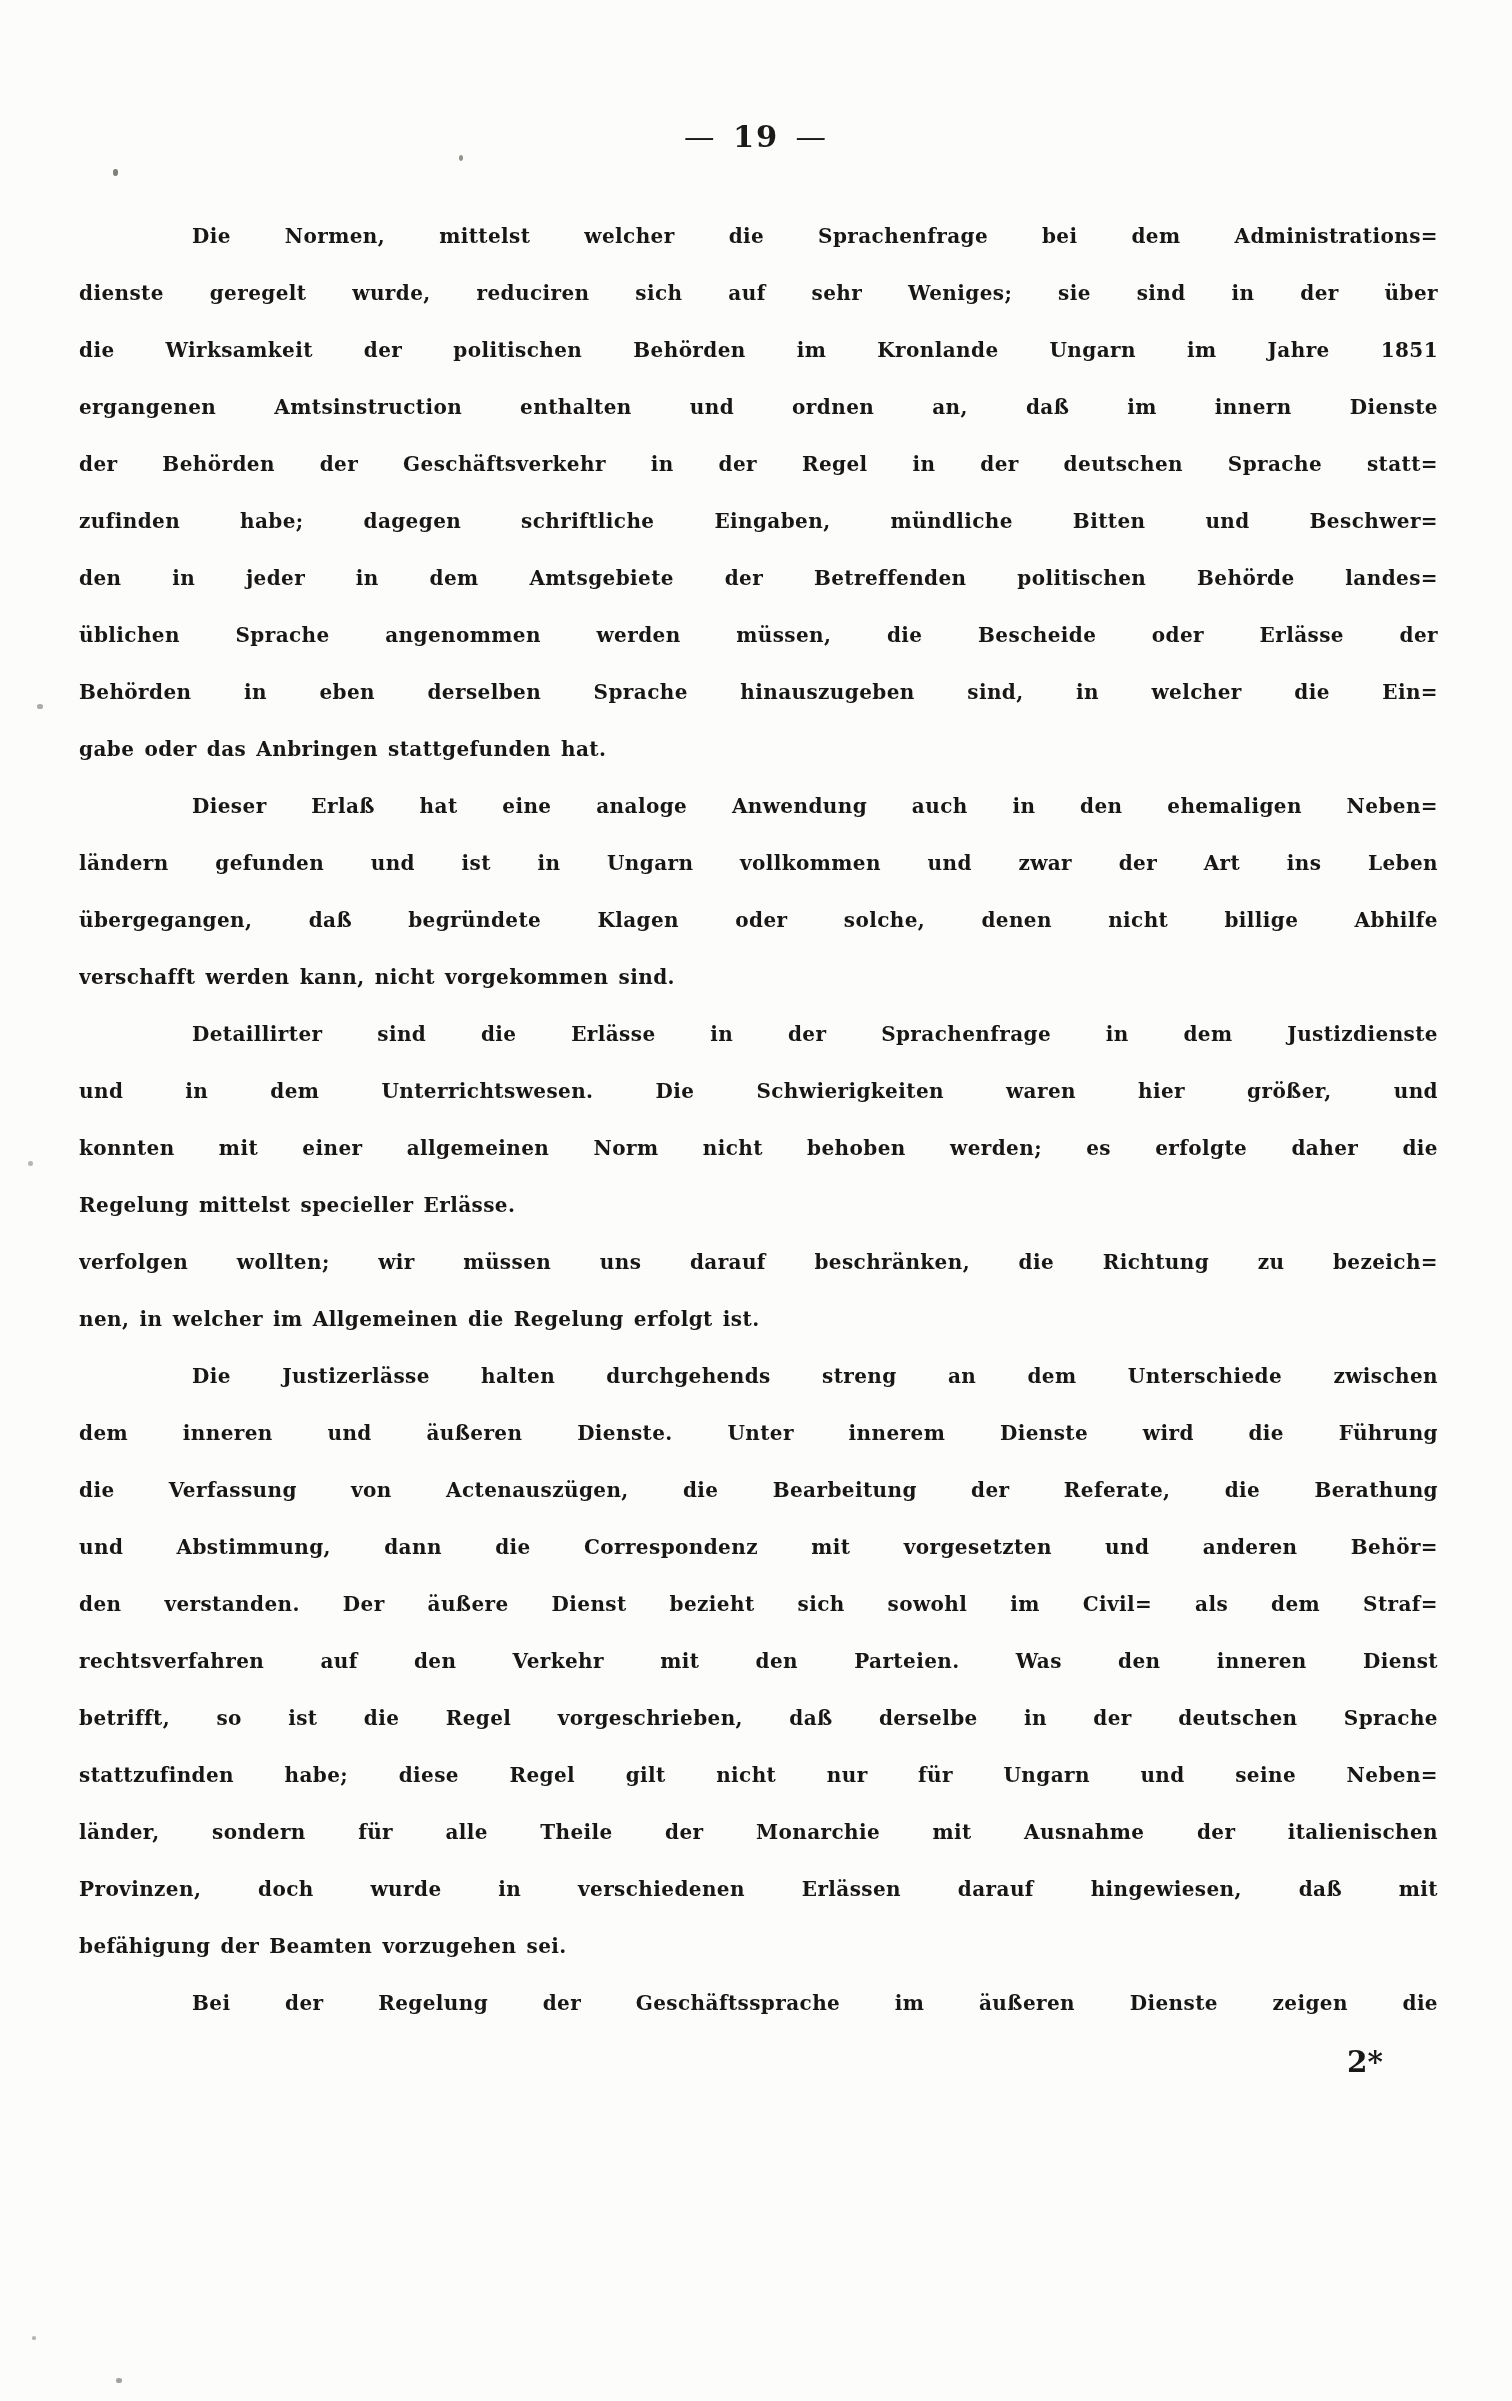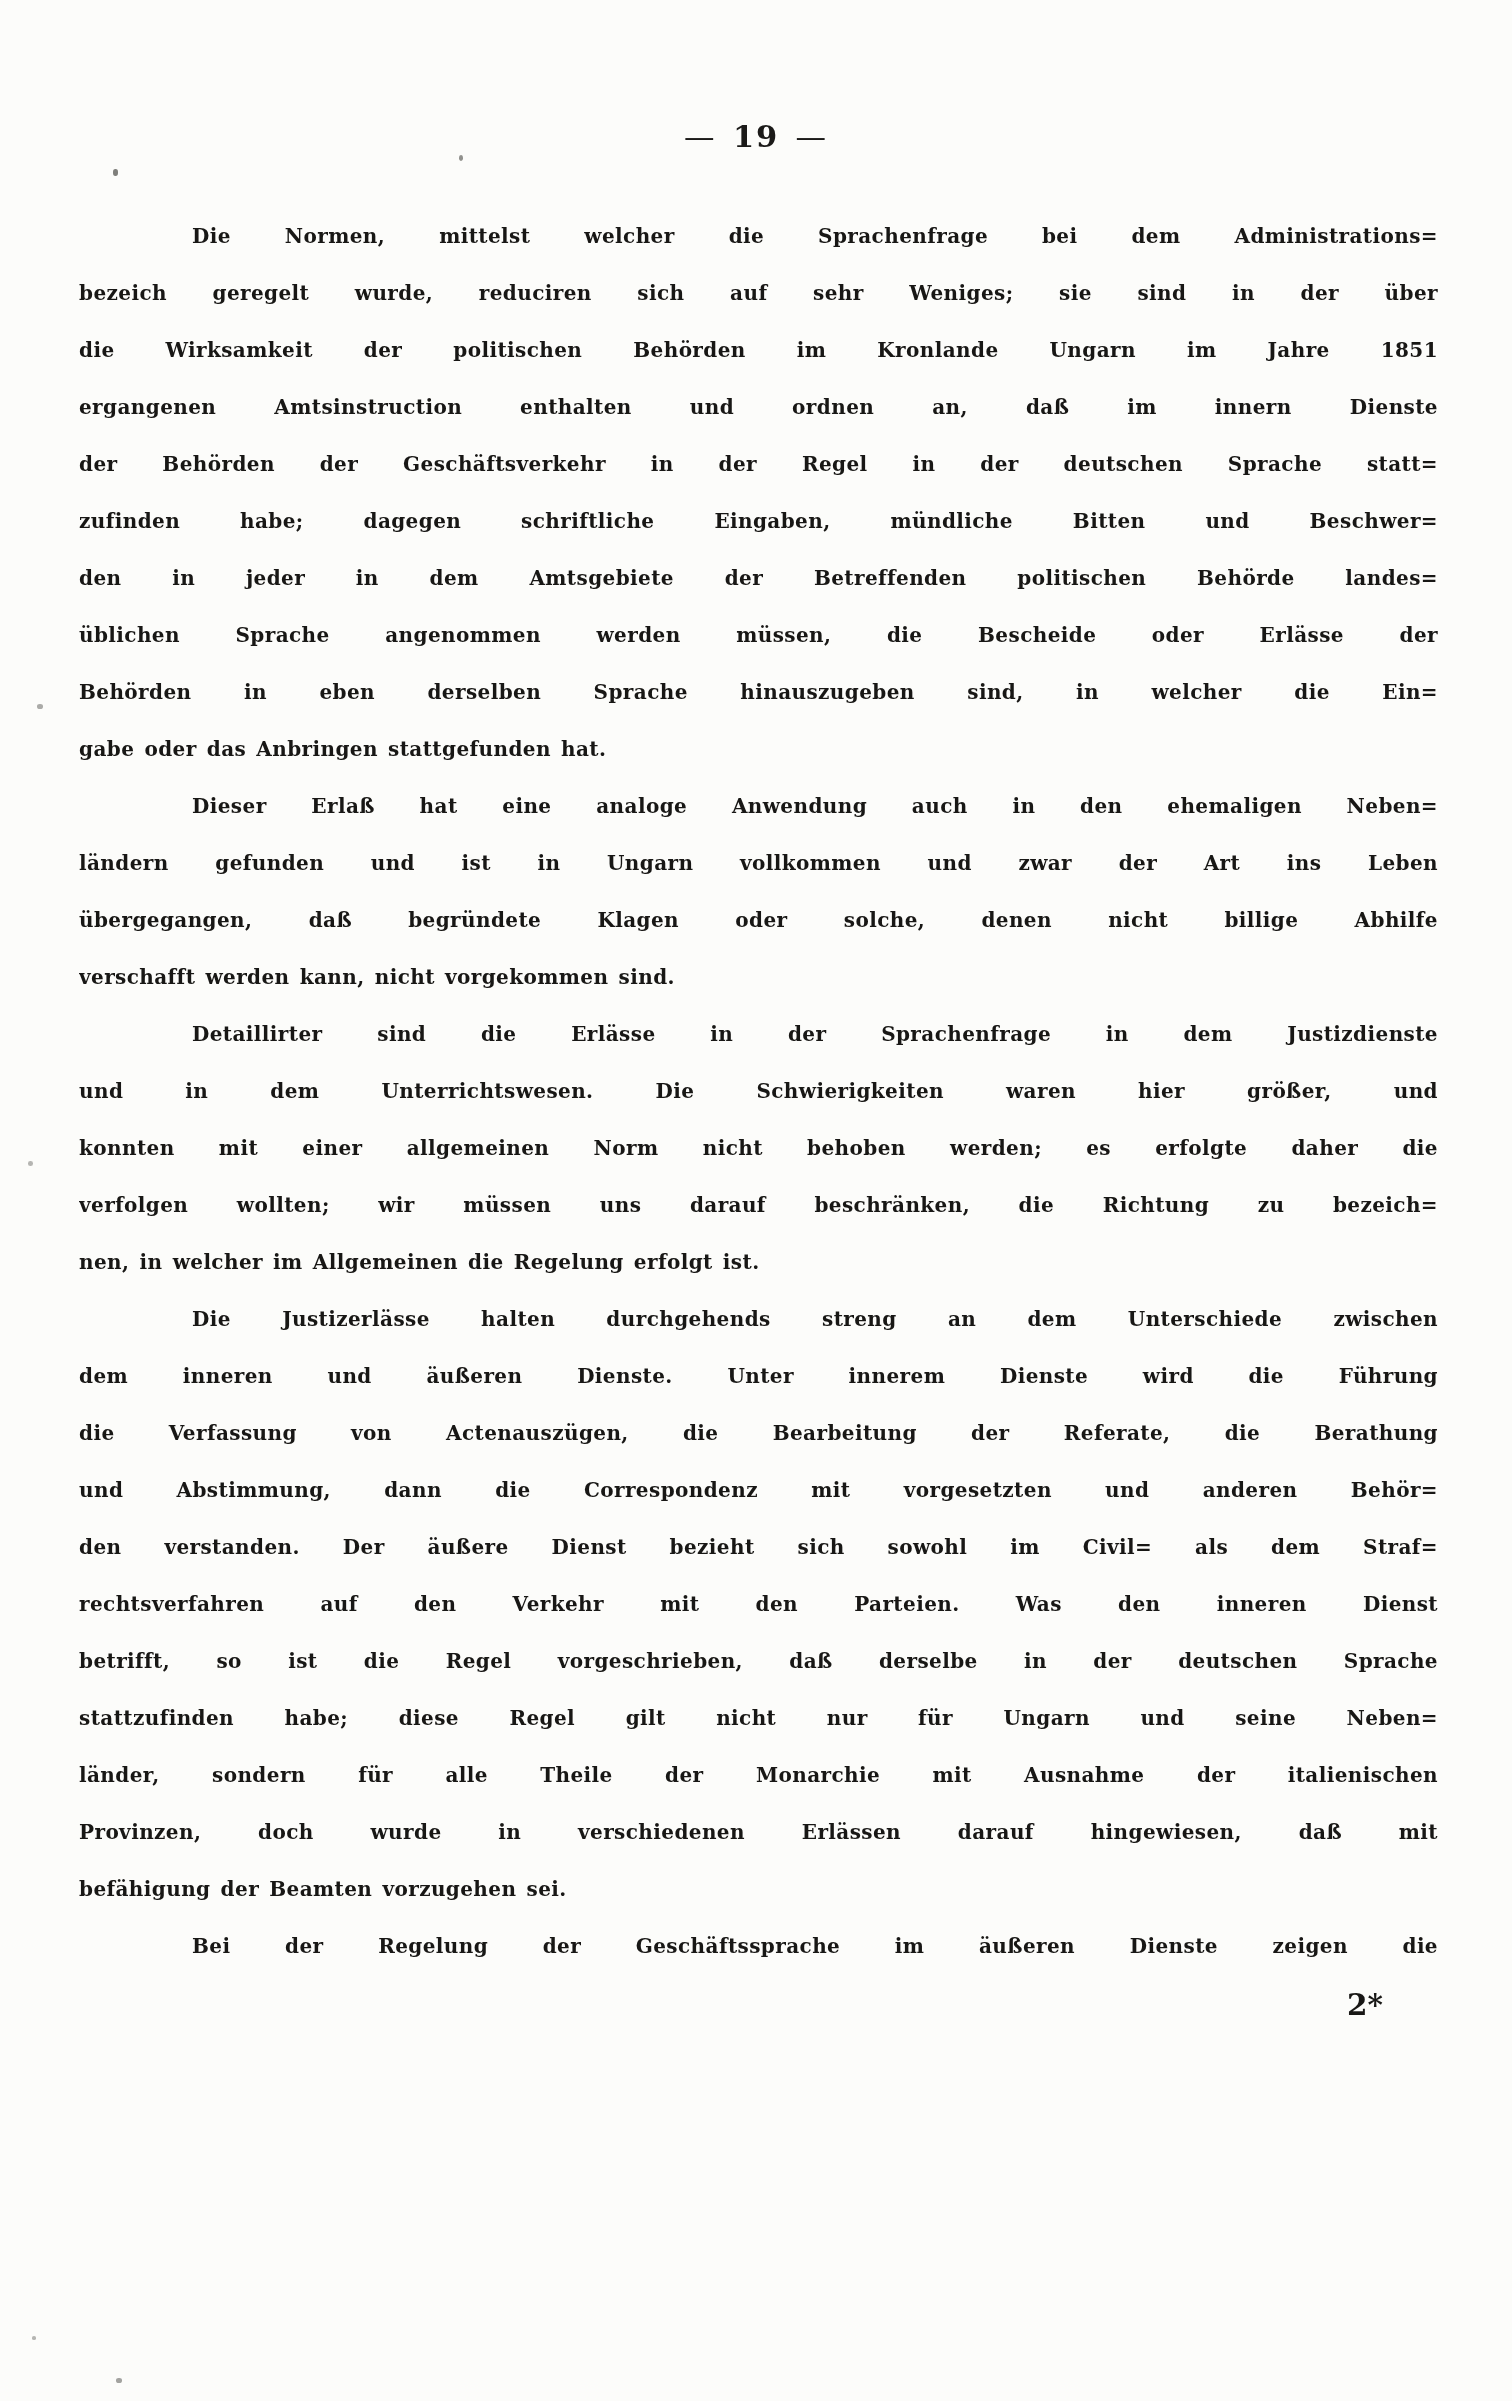--- a/index.html
+++ b/index.html
@@ -67,40 +67,41 @@
 
 <div class="page">
 
   <div class="page-header">
     <span class="dash">—</span><span>19</span><span class="dash">—</span>
   </div>
 
   <div class="text-block">
       <div class="para">
         <div class="line first">Die Normen, mittelst welcher die Sprachenfrage bei dem Administrations=</div>
-        <div class="line">bezeich geregelt wurde, reduciren sich auf sehr Weniges; sie sind in der über</div>
+        <div class="line">dienste geregelt wurde, reduciren sich auf sehr Weniges; sie sind in der über</div>
         <div class="line">die Wirksamkeit der politischen Behörden im Kronlande Ungarn im Jahre 1851</div>
         <div class="line">ergangenen Amtsinstruction enthalten und ordnen an, daß im innern Dienste</div>
         <div class="line">der Behörden der Geschäftsverkehr in der Regel in der deutschen Sprache statt=</div>
         <div class="line">zufinden habe; dagegen schriftliche Eingaben, mündliche Bitten und Beschwer=</div>
         <div class="line">den in jeder in dem Amtsgebiete der Betreffenden politischen Behörde landes=</div>
         <div class="line">üblichen Sprache angenommen werden müssen, die Bescheide oder Erlässe der</div>
         <div class="line">Behörden in eben derselben Sprache hinauszugeben sind, in welcher die Ein=</div>
         <div class="line last">gabe oder das Anbringen stattgefunden hat.</div>
       </div>
       <div class="para">
         <div class="line first">Dieser Erlaß hat eine analoge Anwendung auch in den ehemaligen Neben=</div>
         <div class="line">ländern gefunden und ist in Ungarn vollkommen und zwar der Art ins Leben</div>
         <div class="line">übergegangen, daß begründete Klagen oder solche, denen nicht billige Abhilfe</div>
         <div class="line last">verschafft werden kann, nicht vorgekommen sind.</div>
       </div>
       <div class="para">
         <div class="line first">Detaillirter sind die Erlässe in der Sprachenfrage in dem Justizdienste</div>
         <div class="line">und in dem Unterrichtswesen. Die Schwierigkeiten waren hier größer, und</div>
         <div class="line">konnten mit einer allgemeinen Norm nicht behoben werden; es erfolgte daher die</div>
+        <div class="line last">Regelung mittelst specieller Erlässe.</div>
       </div>
       <div class="para">
         <div class="line">verfolgen wollten; wir müssen uns darauf beschränken, die Richtung zu bezeich=</div>
         <div class="line last">nen, in welcher im Allgemeinen die Regelung erfolgt ist.</div>
       </div>
       <div class="para">
         <div class="line first">Die Justizerlässe halten durchgehends streng an dem Unterschiede zwischen</div>
         <div class="line">dem inneren und äußeren Dienste. Unter innerem Dienste wird die Führung</div>
         <div class="line">die Verfassung von Actenauszügen, die Bearbeitung der Referate, die Berathung</div>
         <div class="line">und Abstimmung, dann die Correspondenz mit vorgesetzten und anderen Behör=</div>

